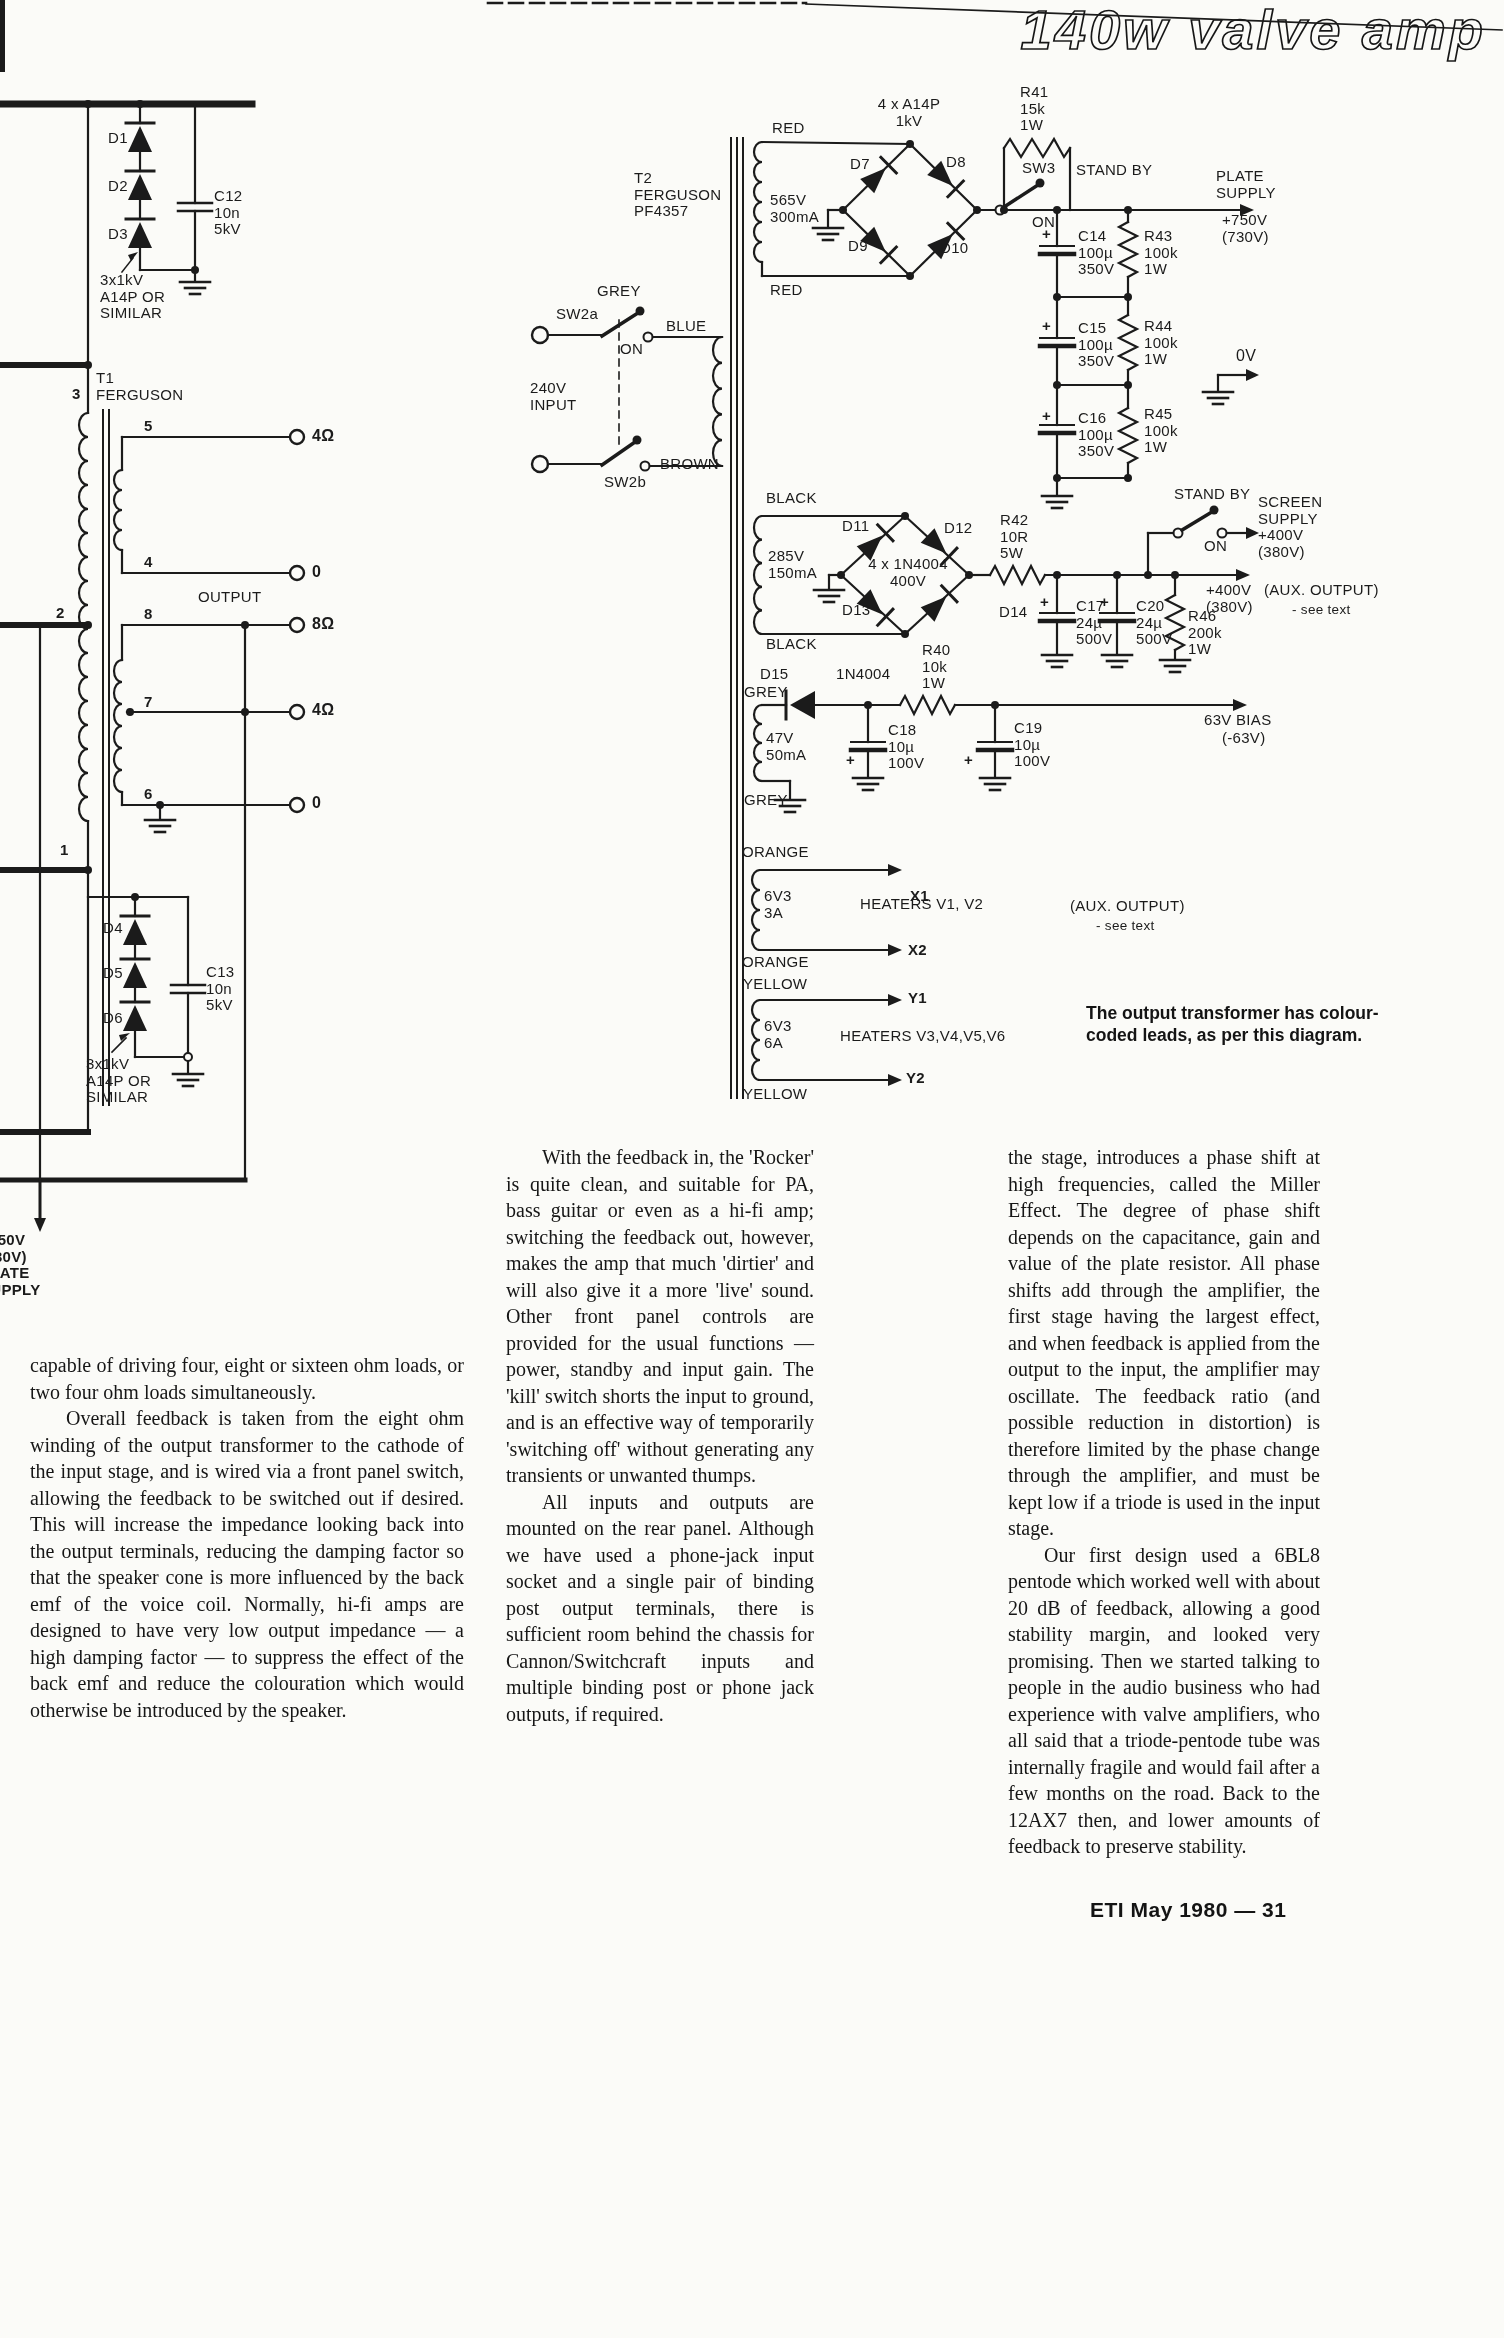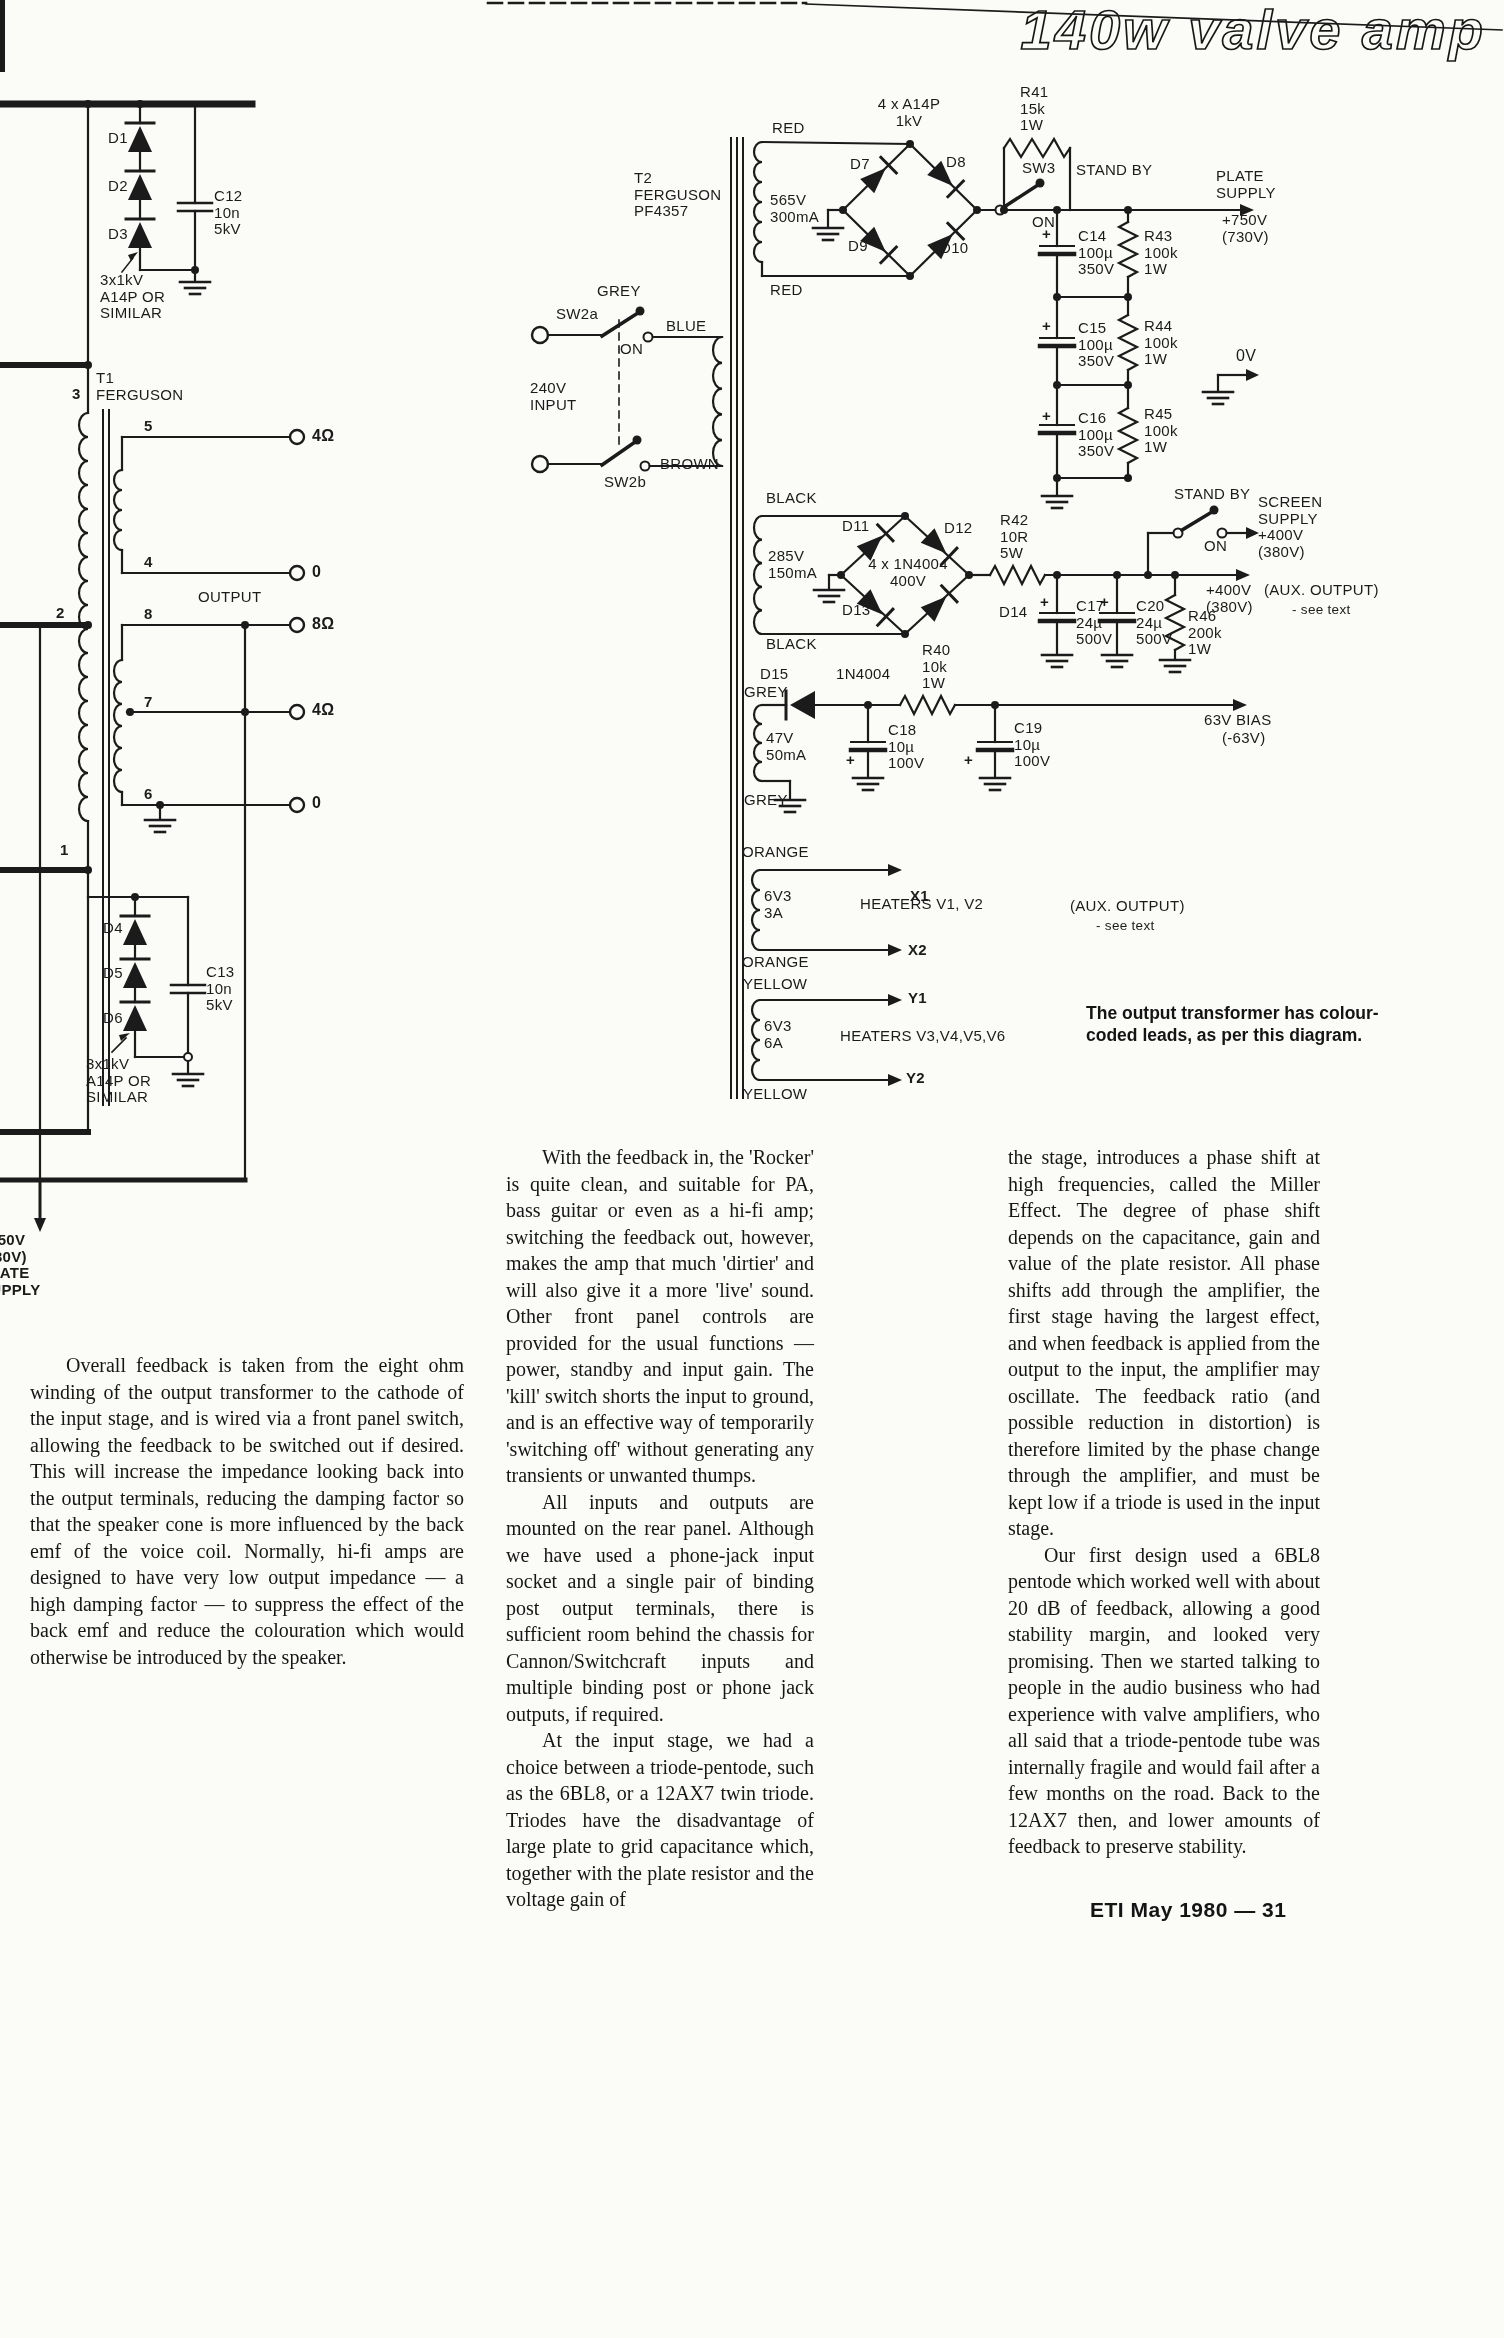--- a/index.html
+++ b/index.html
@@ -516,27 +516,27 @@
   <div class="lb b" style="left:908px;top:990px">Y1</div>
   <div class="lb" style="left:764px;top:1018px">6V3
 6A</div>
   <div class="lb" style="left:840px;top:1028px">HEATERS V3,V4,V5,V6</div>
   <div class="lb b" style="left:906px;top:1070px">Y2</div>
   <div class="lb" style="left:743px;top:1086px">YELLOW</div>
 
   <div class="note" style="left:1086px;top:1002px">The output transformer has colour-coded leads, as per this diagram.</div>
 
   <div class="col" style="left:30px;top:1352px;width:434px">
+    <p>capable of driving four, eight or sixteen ohm loads, or two four ohm loads simultaneously.</p>
     <p class="ind">Overall feedback is taken from the eight ohm winding of the output transformer to the cathode of the input stage, and is wired via a front panel switch, allowing the feedback to be switched out if desired. This will increase the impedance looking back into the output terminals, reducing the damping factor so that the speaker cone is more influenced by the back emf of the voice coil. Normally, hi-fi amps are designed to have very low output impedance — a high damping factor — to suppress the effect of the back emf and reduce the colouration which would otherwise be introduced by the speaker.</p>
   </div>
 
   <div class="col" style="left:506px;top:1144px;width:308px">
     <p class="ind">With the feedback in, the 'Rocker' is quite clean, and suitable for PA, bass guitar or even as a hi-fi amp; switching the feedback out, however, makes the amp that much 'dirtier' and will also give it a more 'live' sound. Other front panel controls are provided for the usual functions — power, standby and input gain. The 'kill' switch shorts the input to ground, and is an effective way of temporarily 'switching off' without generating any transients or unwanted thumps.</p>
     <p class="ind">All inputs and outputs are mounted on the rear panel. Although we have used a phone-jack input socket and a single pair of binding post output terminals, there is sufficient room behind the chassis for Cannon/Switchcraft inputs and multiple binding post or phone jack outputs, if required.</p>
-    <p class="ind">At the input stage, we had a choice between a triode-pentode, such as the 6BL8, or a 12AX7 twin triode. Triodes have the disadvantage of large plate to grid capacitance which, together with the plate resistor and the voltage gain of</p>
   </div>
 
   <div class="col" style="left:1008px;top:1144px;width:312px">
     <p>the stage, introduces a phase shift at high frequencies, called the Miller Effect. The degree of phase shift depends on the capacitance, gain and value of the plate resistor. All phase shifts add through the amplifier, the first stage having the largest effect, and when feedback is applied from the output to the input, the amplifier may oscillate. The feedback ratio (and possible reduction in distortion) is therefore limited by the phase change through the amplifier, and must be kept low if a triode is used in the input stage.</p>
     <p class="ind">Our first design used a 6BL8 pentode which worked well with about 20 dB of feedback, allowing a good stability margin, and looked very promising. Then we started talking to people in the audio business who had experience with valve amplifiers, who all said that a triode-pentode tube was internally fragile and would fail after a few months on the road. Back to the 12AX7 then, and lower amounts of feedback to preserve stability.</p>
   </div>
 
   <div class="footer">ETI May 1980 — 31</div>
 
 </div>

